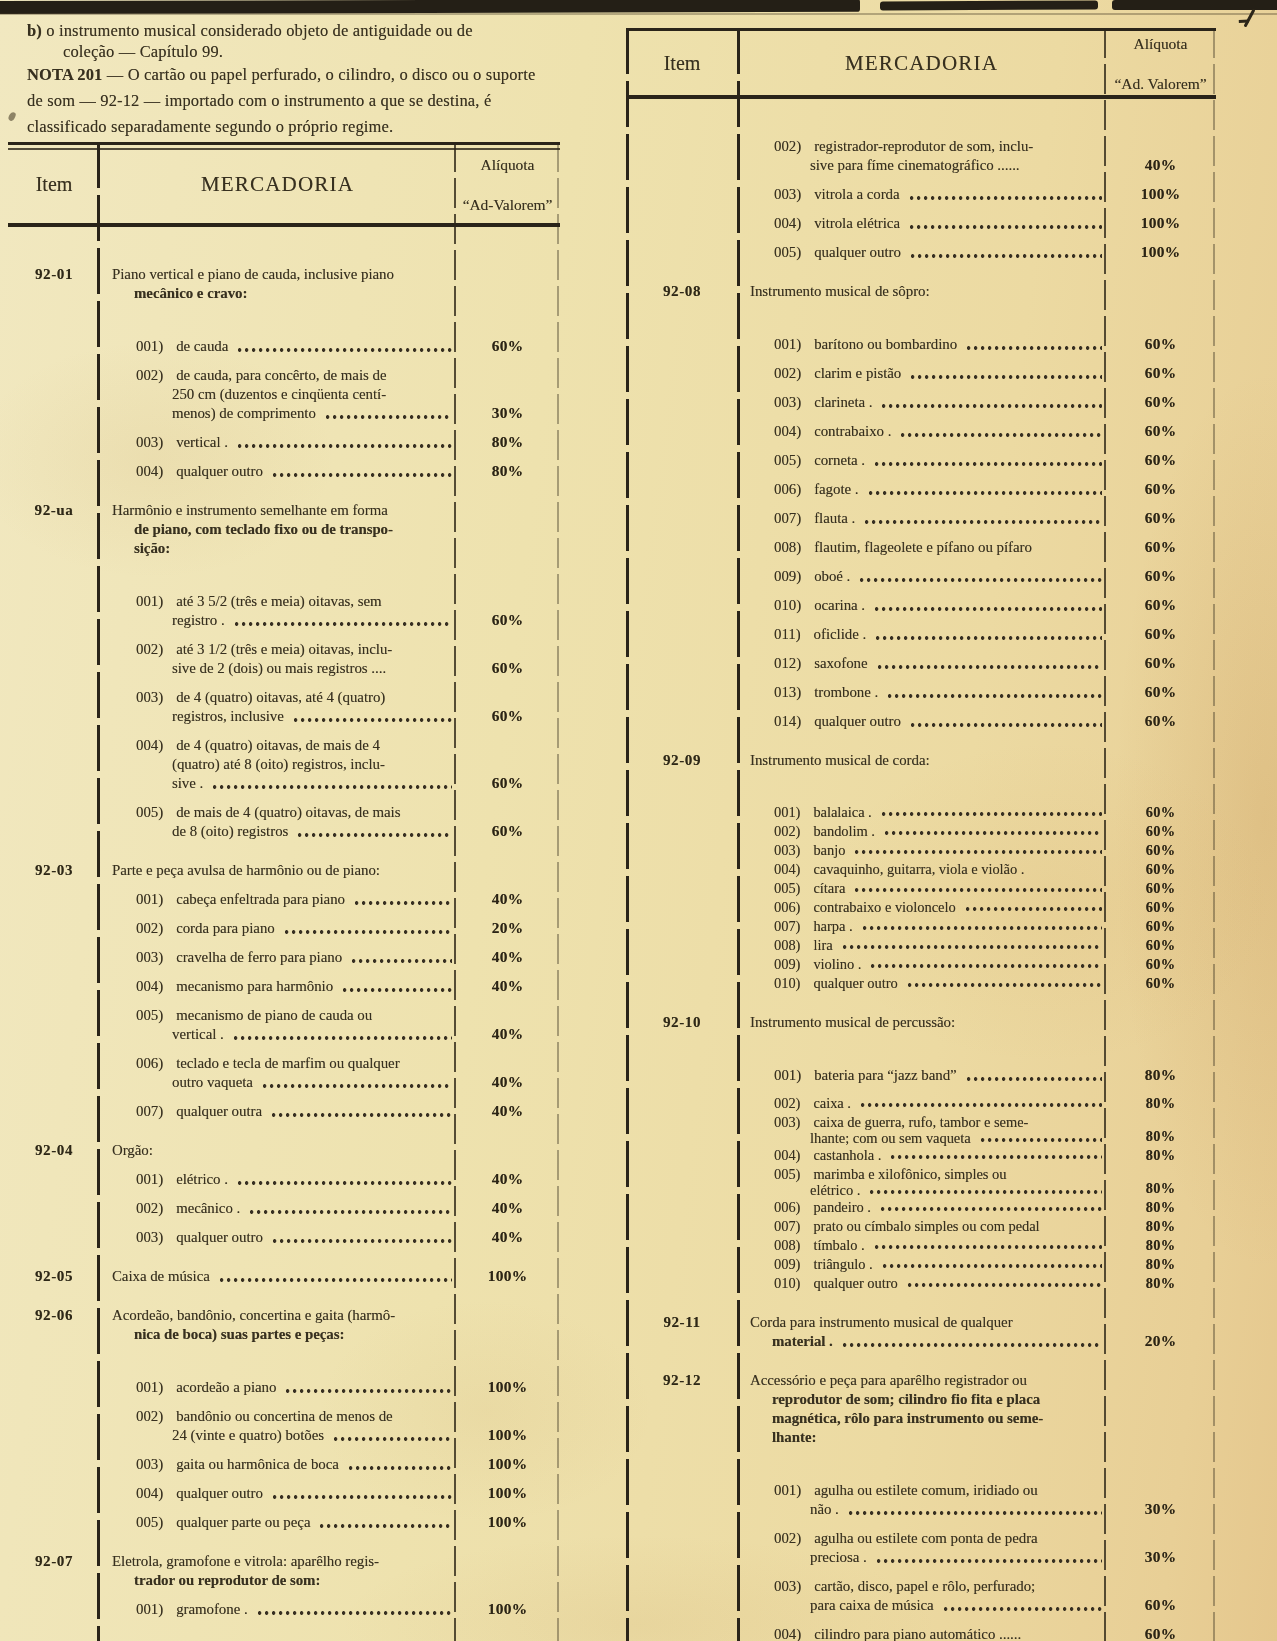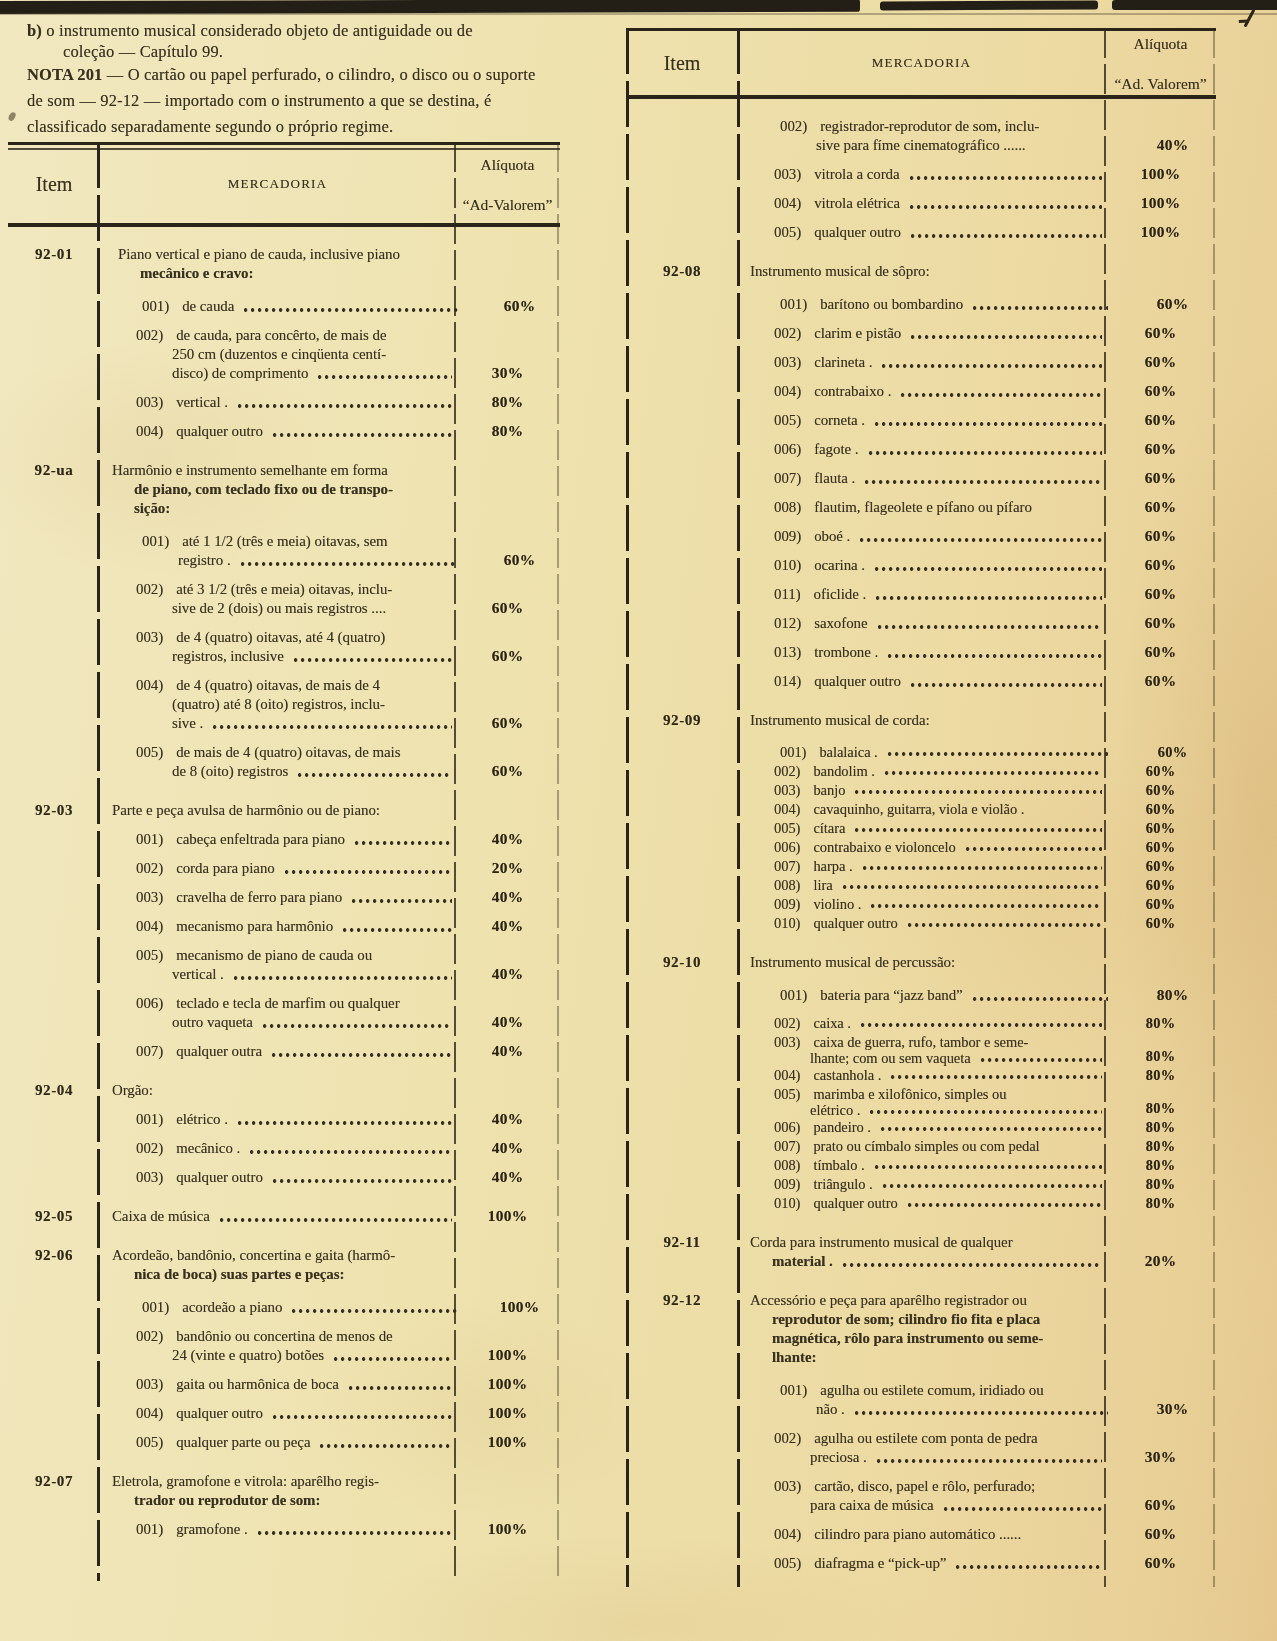--- a/index.html
+++ b/index.html
@@ -52,31 +52,31 @@
   .t-right .v-a{left:111px; width:3px;}
   .t-right .v-b{left:478px; width:2px;}
   .t-right .v-c{left:587px; width:2px;}
 
   .thead{position:relative; display:grid; align-items:center;
          border-top:3px solid #2a2419; border-bottom:4px solid #2a2419;}
   .t-left .thead{grid-template-columns:92px 355px 105px; height:78px;}
   .t-left .thead::before{content:""; position:absolute; left:0; right:0; top:3px; height:2px; background:rgba(42,36,25,.8);}
   .t-right .thead{grid-template-columns:112px 367px 111px; height:64px;}
   .h-item{text-align:center; font-size:20px;}
-  .h-merc{text-align:center; font-size:13px; letter-spacing:1.2px;}
+  .h-merc{text-align:center; font-size:21px; letter-spacing:1.2px;}
   .h-aliq{text-align:center; font-size:15.4px; line-height:23px; display:flex; flex-direction:column;gap:17px;}
 
   .tbody{position:relative; padding-top:4px;}
   .t-left .tbody{padding-bottom:42px;}
   .t-right .tbody{padding-bottom:14px;}
 
   .trow{display:grid; position:relative;}
   .t-left .trow{grid-template-columns:92px 355px 105px;}
   .t-right .trow{grid-template-columns:112px 367px 111px;}
-  .sp-xl{margin-top:20px;} .sp-lg{margin-top:14px;gap:6px;} .sp-md{margin-top:10px;} .sp-xs{margin-top:1px;}
+  .sp-xl{margin-top:20px;} .sp-lg{margin-top:34px;} .sp-md{margin-top:10px;} .sp-xs{margin-top:1px;}
   .c-item{text-align:center; font-weight:bold; font-size:15px; letter-spacing:.6px; padding-top:1px; color:#2e2817;}
   .c-merc{font-size:14.8px;}
   .mline{line-height:19px; white-space:nowrap;}
   .tight .mline{line-height:16px;}
   .tight .c-merc{font-size:14.4px;}
   .heading .mline.first{padding-left:12px;}
   .heading .mline.cont{padding-left:34px;font-weight:bold;}
   .entry .mline.first{padding-left:36px;}
   .entry .mline.cont{padding-left:72px;}
   .code{margin-right:13px;}
@@ -143,21 +143,21 @@
             </div>
           </div>
           <div class="c-rate">60%</div>
         </div>
         <div class="trow sp-md">
           <div class="c-item"></div>
           <div class="c-merc entry">
             <div class="mline first"><span class="code">002)</span><span class="txt">de cauda, para concêrto, de mais de</span></div>
             <div class="mline cont"><span class="txt">250 cm (duzentos e cinqüenta centí-</span></div>
             <div class="mline cont flexline">
-              <span class="txt">disco) de comprimento</span>
+              <span class="txt">menos) de comprimento</span>
               <div class="lead"></div>
             </div>
           </div>
           <div class="c-rate">30%</div>
         </div>
         <div class="trow sp-md">
           <div class="c-item"></div>
           <div class="c-merc entry">
             <div class="mline first flexline">
               <span class="code">003)</span>
@@ -183,21 +183,21 @@
           <div class="c-merc heading">
             <div class="mline first"><span class="txt">Harmônio e instrumento semelhante em forma</span></div>
             <div class="mline cont"><span class="txt">de piano, com teclado fixo ou de transpo-</span></div>
             <div class="mline cont"><span class="txt">sição:</span></div>
           </div>
           <div class="c-rate"></div>
         </div>
         <div class="trow sp-lg">
           <div class="c-item"></div>
           <div class="c-merc entry">
-            <div class="mline first"><span class="code">001)</span><span class="txt">até 1 1/2 (três e meia) oitavas, sem</span></div>
+            <div class="mline first"><span class="code">001)</span><span class="txt">até 3 5/2 (três e meia) oitavas, sem</span></div>
             <div class="mline cont flexline">
               <span class="txt">registro .</span>
               <div class="lead"></div>
             </div>
           </div>
           <div class="c-rate">60%</div>
         </div>
         <div class="trow sp-md">
           <div class="c-item"></div>
           <div class="c-merc entry">

